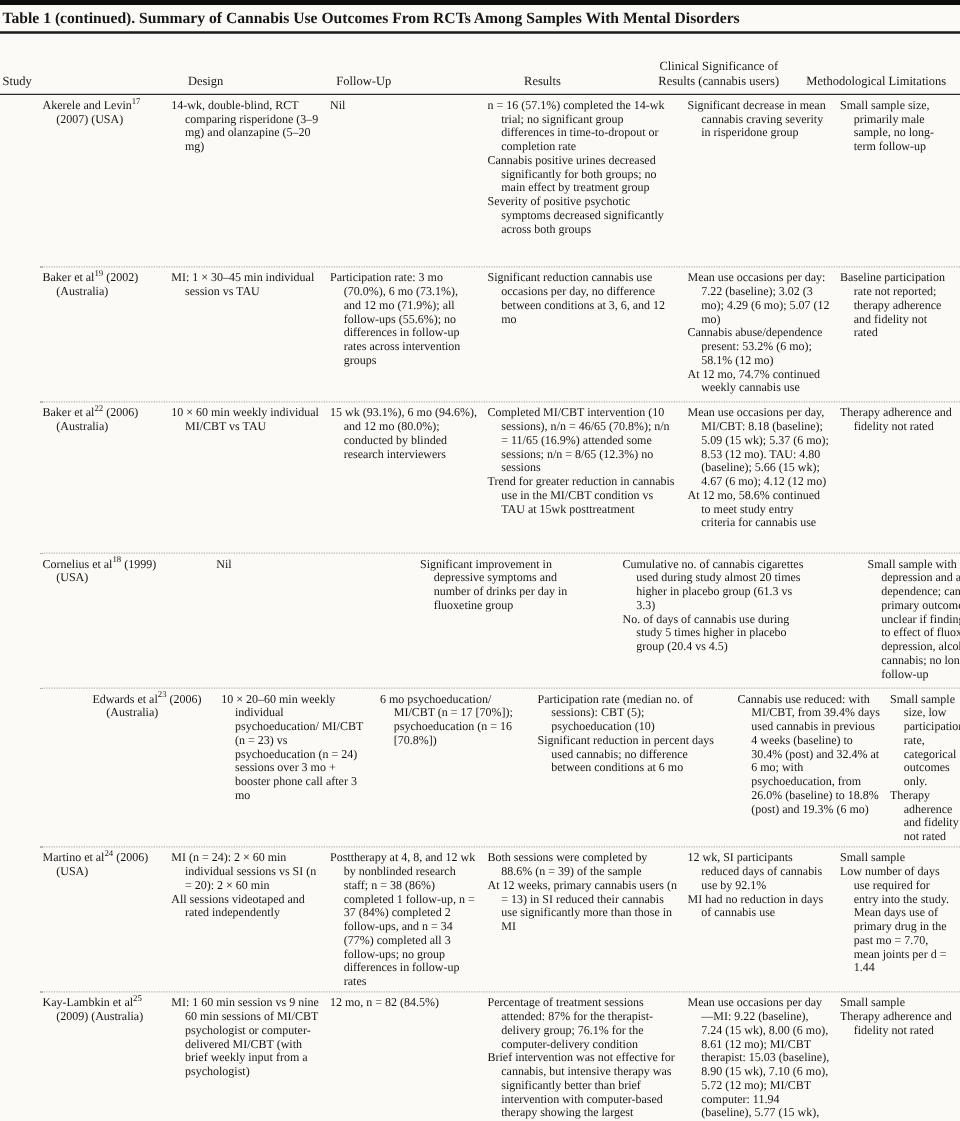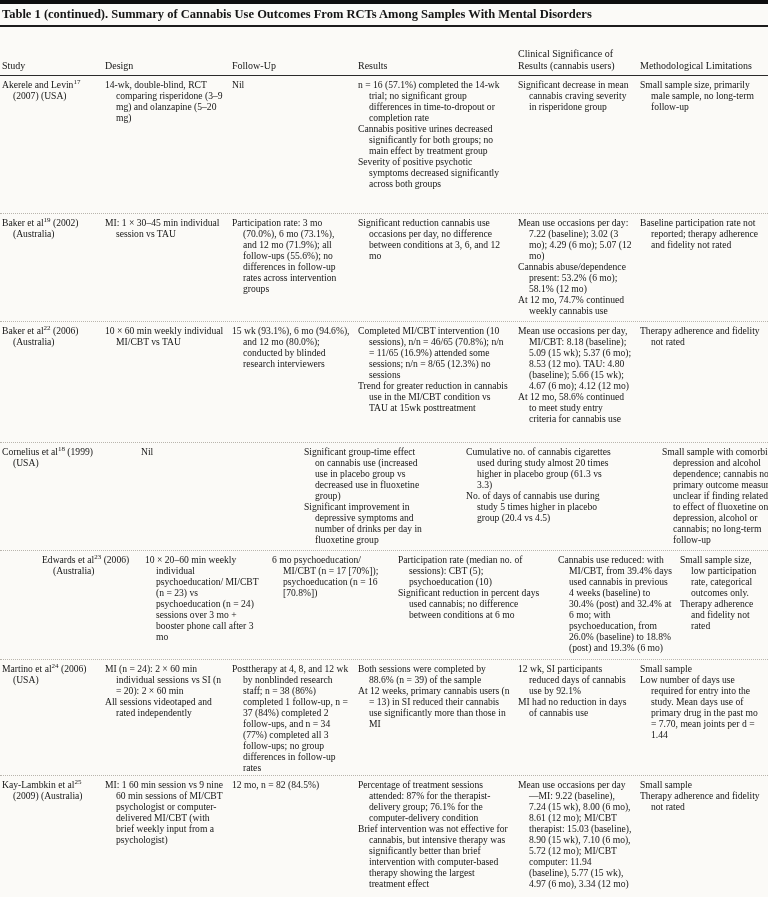--- a/index.html
+++ b/index.html
@@ -28,26 +28,27 @@
     display:grid;
     grid-template-columns:103px 127px 126px 160px 122px 1fr;
   }
   .headrow {
     align-items:end;
     padding:3px 0 2px 0;
     border-bottom:1.5px solid #2b2b2b;
     font-size:10px;
     line-height:12px;
   }
-  .headcell { text-align:left; padding:0 6px 1px 2px; }
+  .headcell { text-align:center; padding:0 6px 1px 2px; }
   .headcell.first { text-align:left;margin-top:30px; }
   .trow {
     font-size:9.6px;
     line-height:11px;
     border-bottom:1px dotted #b9b5ad;
+    margin-left:32px;
   }
   .trow.r0 { min-height:137px; }
   .trow.r1 { min-height:107px; }
   .trow.r2 { min-height:120px; }
   .trow.r3 { min-height:107px;gap:36px; }
   .trow.r4 { min-height:108px;padding-left:40px; }
   .trow.r5 { min-height:105px; }
   .trow.r6 { min-height:122px; border-bottom:1px solid #3a3a3a; }
   .cell { padding:3px 6px 2px 2px; }
   .para { margin:0; padding-left:11px; text-indent:-11px; }
@@ -145,21 +146,20 @@
   </div>
 
   <div class="trow grid6 r3">
     <div class="cell">
       <p class="para"><span>Cornelius et al</span><sup>18</sup> <span>(1999) (USA)</span></p>
     </div>
     <div class="cell">
         <p class="para">Nil</p>
       </div>
     <div class="cell">
-        <p class="para">Significant group-time effect on cannabis use (increased use in placebo group vs decreased use in fluoxetine group)</p>
         <p class="para">Significant improvement in depressive symptoms and number of drinks per day in fluoxetine group</p>
       </div>
     <div class="cell">
         <p class="para">Cumulative no. of cannabis cigarettes used during study almost 20 times higher in placebo group (61.3 vs 3.3)</p>
         <p class="para">No. of days of cannabis use during study 5 times higher in placebo group (20.4 vs 4.5)</p>
       </div>
     <div class="cell">
         <p class="para">Small sample with comorbid depression and alcohol dependence; cannabis not primary outcome measure, unclear if finding related to effect of fluoxetine on depression, alcohol or cannabis; no long-term follow-up</p>
       </div>
   </div>

